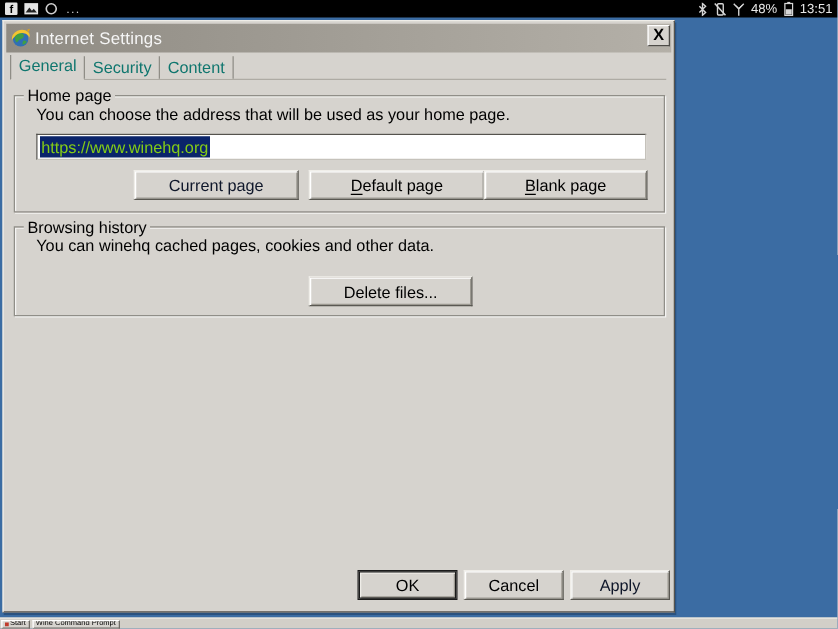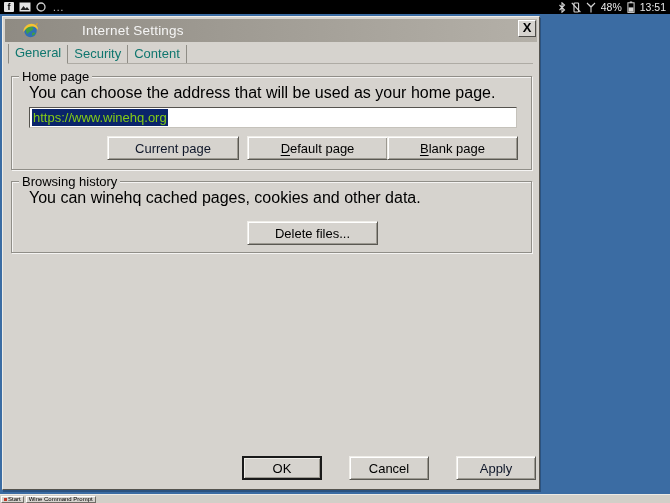--- a/index.html
+++ b/index.html
@@ -46,21 +46,21 @@
   
   .window {
     position:absolute; left:2px; top:16px; width:538px; height:474px;
     background:#d6d3ce;
     border:1px solid; border-color:#efede8 #55534e #55534e #efede8;
     box-shadow:1px 2px 0 rgba(15,35,60,.35);
   }
   .titlebar {
     position:absolute; left:2px; right:2px; top:2px; height:23px;
     background:linear-gradient(90deg,#8f8b83,#b4b0a8);
-    display:flex; align-items:center; padding:0 17px;gap:40px;
+    display:flex; align-items:center; padding:0 3px;
   }
   .title-icon { width:17px; height:17px; margin-right:3px; flex:none; }
   .title-text { color:#f5f5f5; font-size:13.5px; letter-spacing:.2px; }
   .close-btn {
     position:absolute; right:3px; top:3px; width:18px; height:17px;
     background:#d6d3ce;
     border:1px solid; border-color:#fff #4e4c48 #4e4c48 #fff;
     font-size:13px; font-weight:bold; color:#000;
     line-height:14px; text-align:center; cursor:default;
   }
@@ -83,21 +83,21 @@
     position:absolute; left:8px; width:521px;
     border:1px solid #908e88;
     box-shadow:inset 1px 1px 0 rgba(255,255,255,.75), 1px 1px 0 rgba(255,255,255,.75);
   }
   .gb-home { top:59px; height:94px; }
   .gb-history { top:164px; height:72px; }
   .gb-legend {
     position:absolute; top:-8px; left:7px;
     background:#d6d3ce; padding:0 3px; font-size:13px;
   }
-  .gb-desc { position:absolute; left:17px; top:7px; font-size:16px; color:#000; }
+  .gb-desc { position:absolute; left:17px; top:7px; font-size:13px; color:#000; }
 
   
   .url-input {
     position:absolute; left:17px; top:30px; width:488px; height:21px;
     background:#fff;
     border:1px solid; border-color:#55534e #c5c2bb #c5c2bb #55534e;
     font-size:13px; display:flex; align-items:center;
     padding-left:2px; overflow:hidden;
   }
   .url-selection { background:#0a246a; color:#84cc16; padding:1px 1px; }
@@ -119,21 +119,21 @@
   .row-btn { position:absolute; height:24px; }
   .b-current { left:95px;  top:59px; width:132px; }
   .b-default { left:235px; top:59px; width:141px; }
   .b-blank   { left:375px; top:59px; width:131px; }
   .b-delete  { left:235px; top:39px; width:131px; }
   .b-settings{ left:375px; top:39px; width:131px; }
   .accesskey { text-decoration:underline; text-underline-offset:2px; }
 
   .footer {
     position:absolute; right:3px; bottom:9px;
-    display:flex; gap:27px;margin-left:11px;
+    display:flex; gap:5px;margin-left:11px;
   }
   .footer .btn { width:80px; height:24px; }
 </style>
 </head>
 <body>
 
 <div class="statusbar">
   <div class="sb-left">
     <span class="sb-fb">f</span>
     <svg class="sb-ico" width="12" height="10" viewBox="0 0 12 10">

